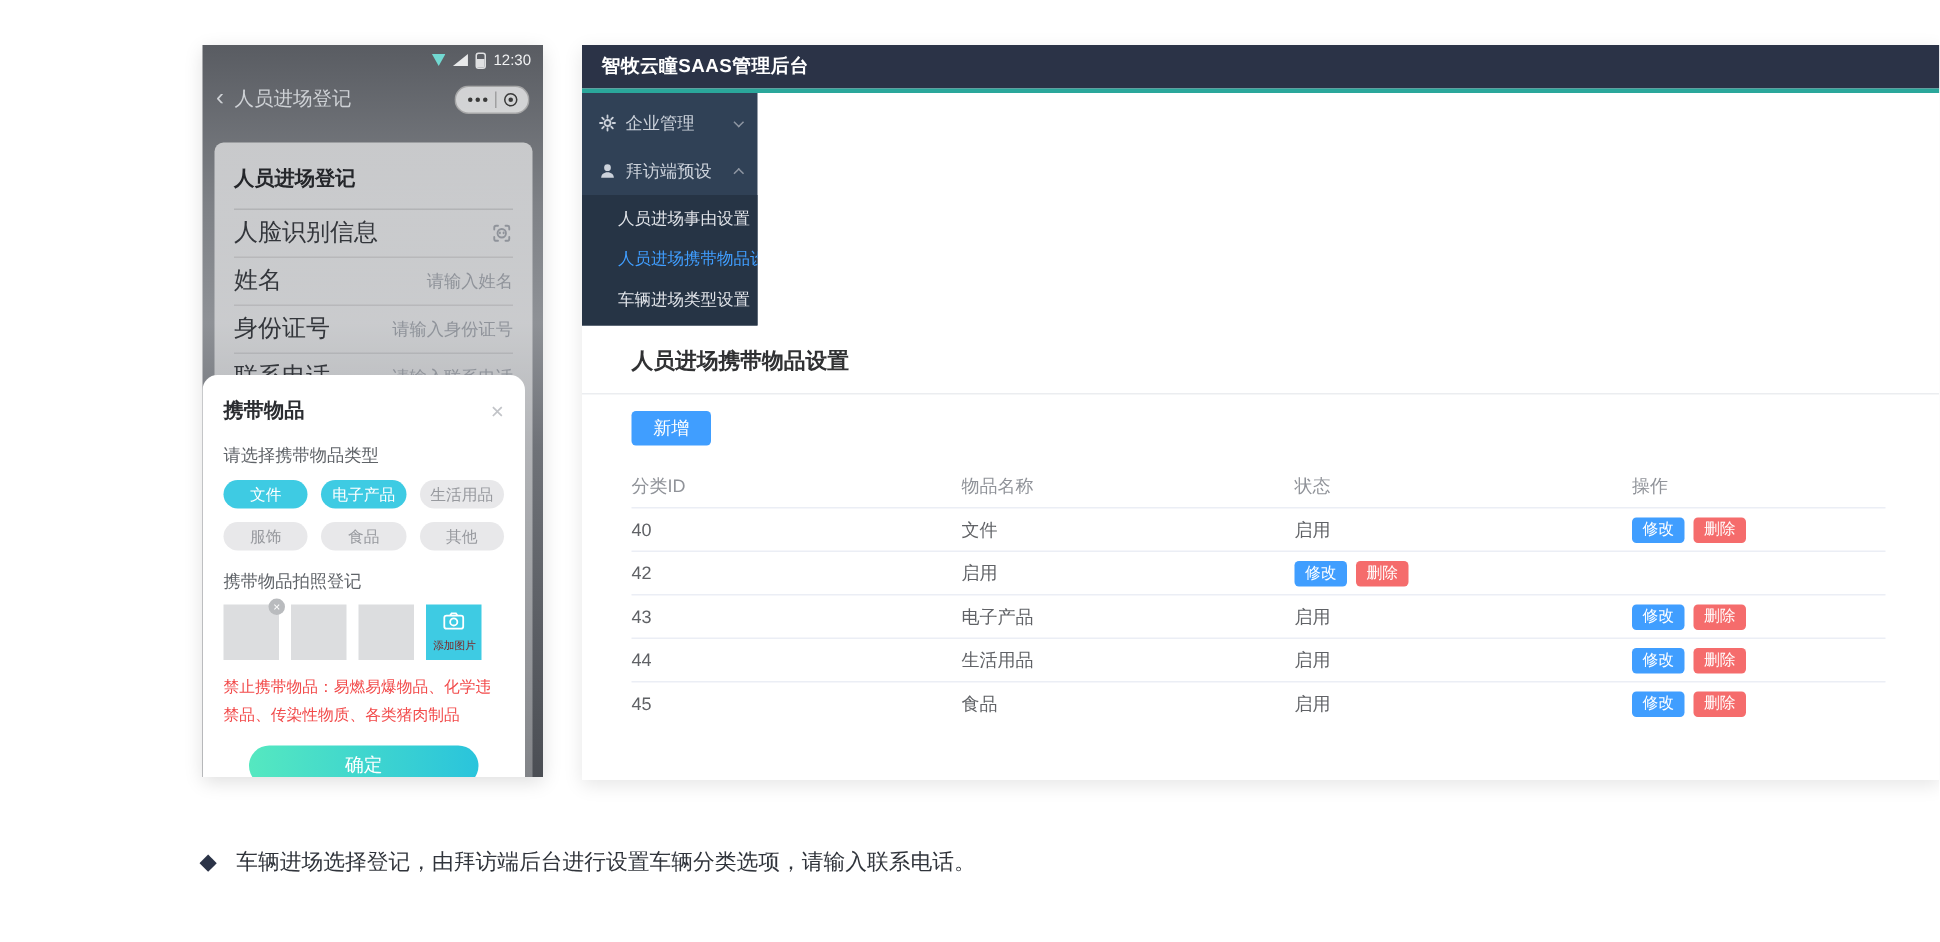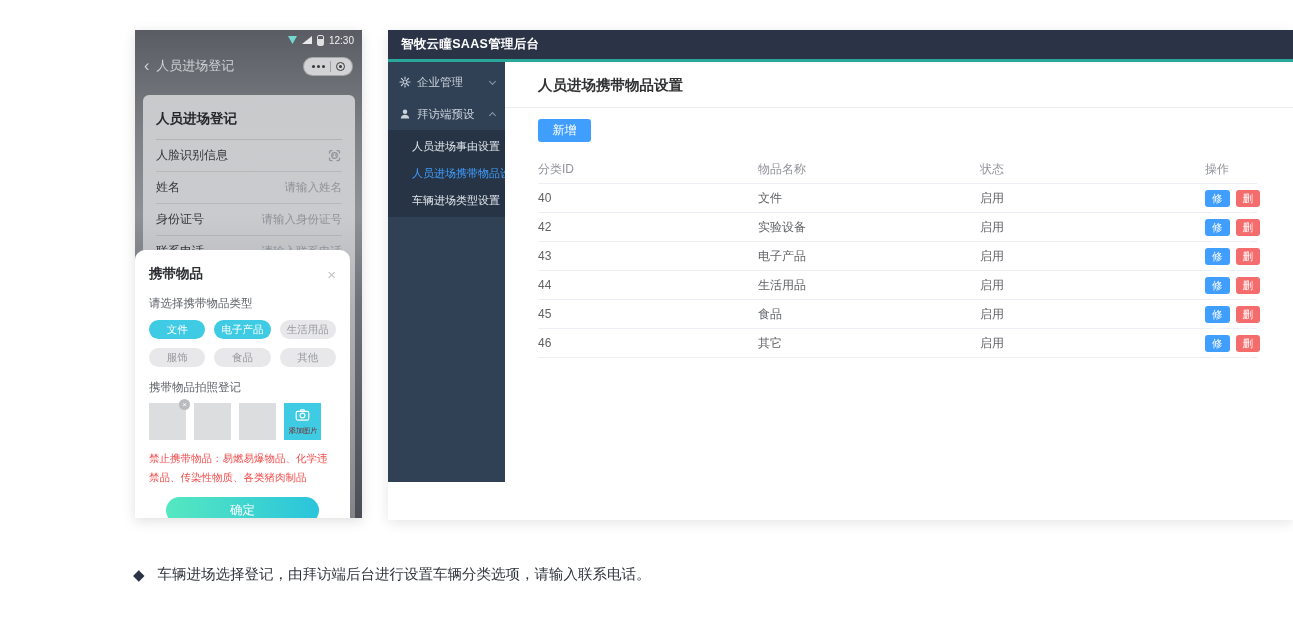--- a/index.html
+++ b/index.html
@@ -27,21 +27,21 @@
   .cap-div { width:1px; height:11px; background:rgba(110,110,110,.5); }
   .cap-circle { width:9px; height:9px; border:1.5px solid #3a3a3a; border-radius:50%; position:relative; }
   .cap-circle::after { content:""; position:absolute; left:50%; top:50%; width:3px; height:3px; margin:-1.5px 0 0 -1.5px;
     background:#3a3a3a; border-radius:50%; }
   .form-card { position:absolute; left:8px; right:7px; top:65px; bottom:0;
     background:linear-gradient(180deg,rgba(255,255,255,.62),rgba(255,255,255,.30)); border-radius:6px 6px 0 0; padding:0 13px; }
   .card-title { padding:15px 0 11px; font-size:13.5px; font-weight:bold; color:#24262a;
     border-bottom:1px solid rgba(80,80,80,.18); }
   .form-row { height:32px; display:flex; align-items:center; justify-content:space-between;
     border-bottom:1px solid rgba(80,80,80,.15); }
-  .form-label { font-size:12px; color:#33363b;text-align:right; }
+  .form-label { font-size:16px; color:#33363b;text-align:right; }
   .form-ph { font-size:11.5px; color:#8f939a; }
   .face-icon svg { display:block; }
 
   .sheet { position:absolute; left:0; right:12px; top:220px; height:268px; background:#fff;
     border-radius:10px 10px 0 0; padding:0 14px; }
   .sheet-head { padding-top:15px; display:flex; justify-content:space-between; align-items:center; }
   .sheet-title { font-size:13.5px; font-weight:bold; color:#2b2d31; }
   .sheet-close { color:#c2c4c8; font-size:15px; line-height:1; cursor:default; }
   .sheet-label { margin-top:13px; font-size:11.5px; color:#5f6368; }
   .chips { margin-top:9px; display:flex; flex-wrap:wrap; gap:9px 9px; }
@@ -58,21 +58,21 @@
   .warning { margin-top:9px; font-size:10.5px; color:var(--warning-red); line-height:1.8; }
   .confirm { margin:10px auto 0; display:block; width:153px; height:27px; border:none; border-radius:14px;
     background:linear-gradient(90deg,#55e8c0,#2ac4dc); color:#fff; font-size:12.5px; }
 
   
   .admin { position:absolute; left:388px; top:30px; width:905px; height:490px; background:#fff;
     box-shadow:0 3px 12px rgba(0,0,0,.10); }
   .admin-header { height:29px; background:var(--header); color:#fff; display:flex; align-items:center;
     padding:0 13px; font-size:12.5px; font-weight:bold; letter-spacing:.3px; }
   .teal-strip { height:3px; background:var(--teal); }
-  .admin-body { display:flex; height:420px; }
+  .admin-body { display:flex; height:420px;flex-direction:column; }
   .sidebar { width:117px; background:var(--sidebar); flex-shrink:0; padding-top:4px; }
   .menu-item { height:32px; display:flex; align-items:center; padding:0 10px; color:#ccd2db; font-size:11.5px; gap:6px; }
   .menu-icon { width:13px; height:13px; display:flex; align-items:center; justify-content:center; }
   .menu-label { flex:1; white-space:nowrap; overflow:hidden; }
   .chev { width:5px; height:5px; border-right:1px solid #8f97a3; border-bottom:1px solid #8f97a3;
     transform:rotate(45deg); margin-top:-2px; }
   .chev.up { transform:rotate(-135deg); margin-top:2px; }
   .submenu { background:#263445; padding:3px 0; }
   .submenu-item { height:27px; line-height:27px; padding-left:24px; font-size:11px; color:#e2e5ea;
     white-space:nowrap; overflow:hidden; }
@@ -228,21 +228,20 @@
                 <span>40</span>
                 <span>文件</span>
                 <span>启用</span>
                 <span class="actions">
                   <button class="btn-mini btn-edit">修改</button>
                   <button class="btn-mini btn-del">删除</button>
                 </span>
               </div>
               <div class="t-row">
                 <span>42</span>
-                <span>实验设备</span>
                 <span>启用</span>
                 <span class="actions">
                   <button class="btn-mini btn-edit">修改</button>
                   <button class="btn-mini btn-del">删除</button>
                 </span>
               </div>
               <div class="t-row">
                 <span>43</span>
                 <span>电子产品</span>
                 <span>启用</span>

